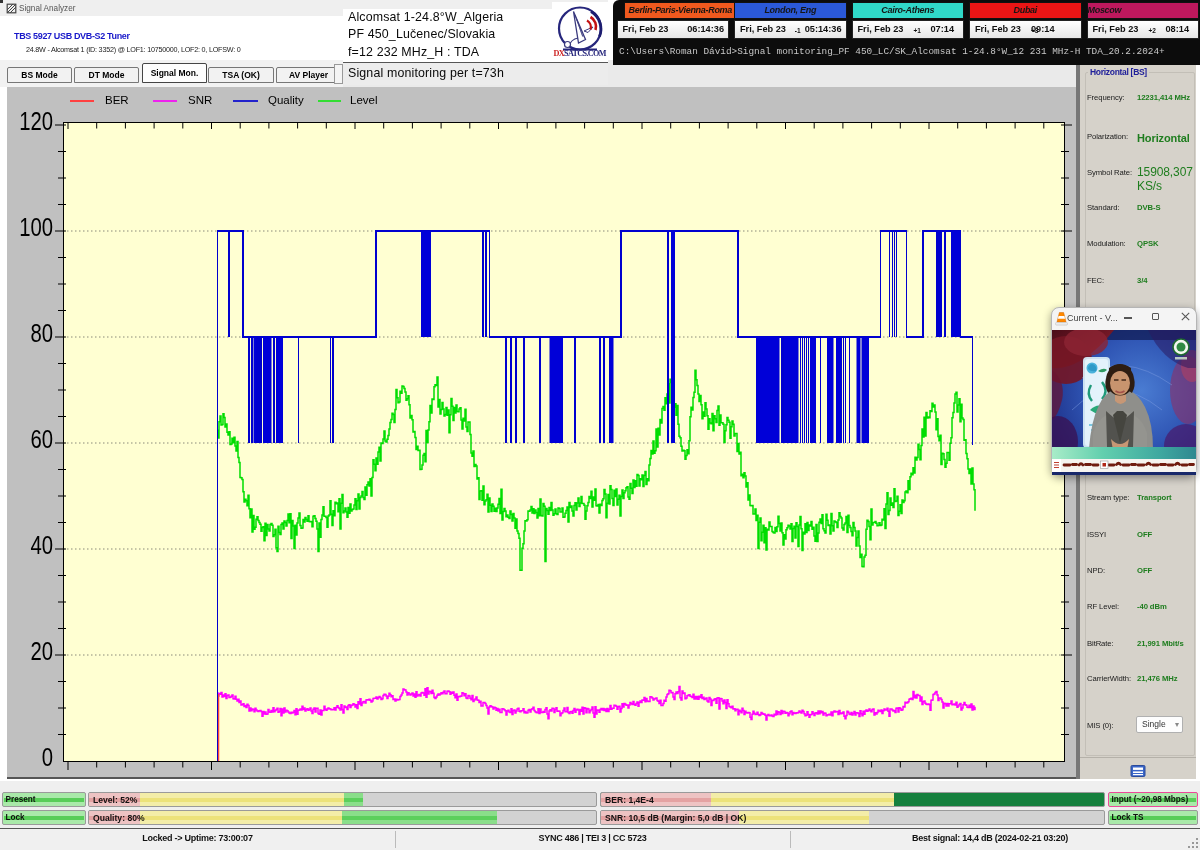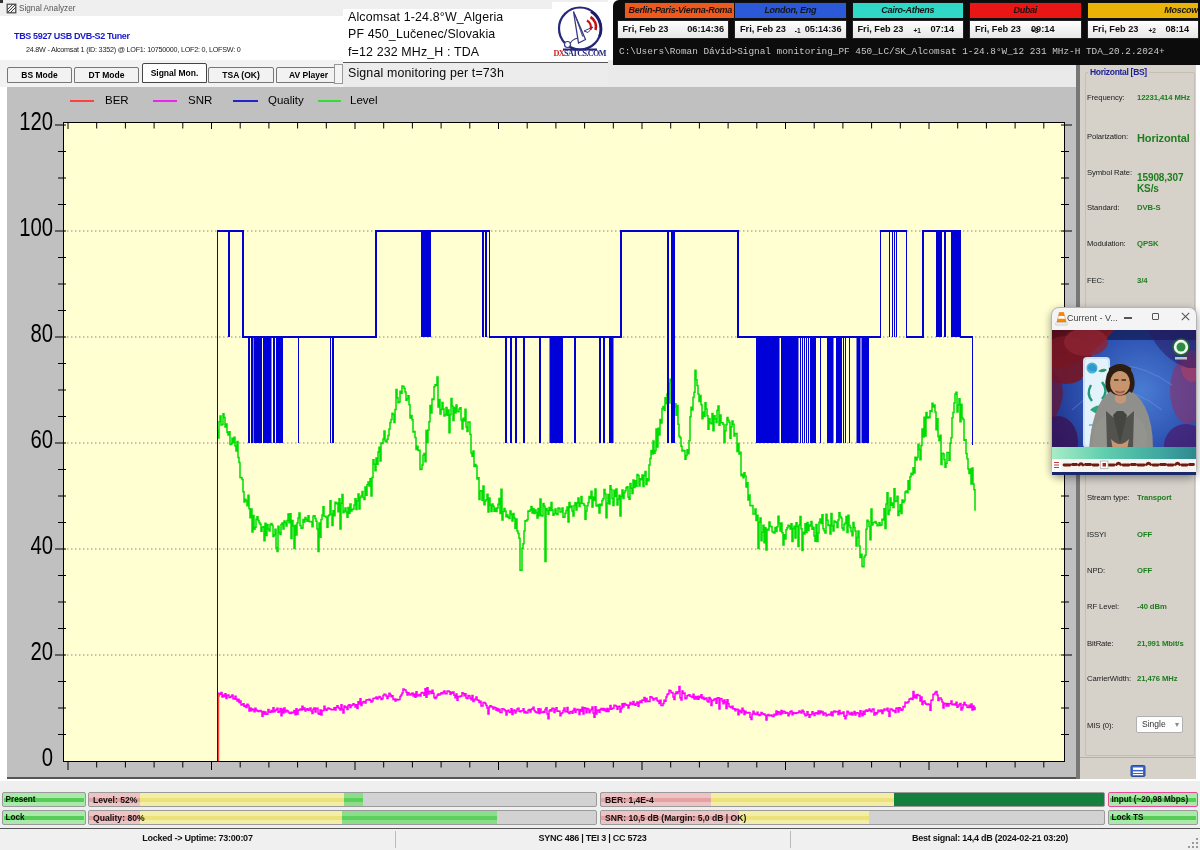--- a/index.html
+++ b/index.html
@@ -70,21 +70,21 @@
 <span style="position:absolute;left:5px">Fri, Feb 23</span>
     <span style="position:absolute;right:42px;top:1px;font-size:6.5px;font-weight:bold">+1</span>
     <span style="position:absolute;right:9px">07:14</span>
   </div>
 <div class="abs" style="left:969px;top:2px;width:112.5px;height:17px;background:#ea1515;border:1px solid #111;font-size:9px;letter-spacing:-0.3px;font-weight:bold;font-style:italic;text-align:center;line-height:15px;color:#151515;overflow:hidden;white-space:nowrap">Dubai</div>
 <div class="abs" style="left:969px;top:20px;width:112.5px;height:19px;background:linear-gradient(#ffffff,#e6e6e6);border:1px solid #222;font-size:9.2px;font-weight:bold;color:#111;line-height:17px">
 <span style="position:absolute;left:5px">Fri, Feb 23</span>
     <span style="position:absolute;right:42px;top:1px;font-size:6.5px;font-weight:bold">+3</span>
     <span style="position:absolute;right:26px">09:14</span>
   </div>
-<div class="abs" style="left:1086.5px;top:2px;width:112.5px;height:17px;background:#eab308;border:1px solid #111;font-size:9px;letter-spacing:-0.3px;font-weight:bold;font-style:italic;text-align:right;line-height:15px;color:#151515;overflow:hidden;white-space:nowrap">Moscow</div>
+<div class="abs" style="left:1086.5px;top:2px;width:112.5px;height:17px;background:#be185d;border:1px solid #111;font-size:9px;letter-spacing:-0.3px;font-weight:bold;font-style:italic;text-align:left;line-height:15px;color:#151515;overflow:hidden;white-space:nowrap">Moscow</div>
 <div class="abs" style="left:1086.5px;top:20px;width:112.5px;height:19px;background:linear-gradient(#ffffff,#e6e6e6);border:1px solid #222;font-size:9.2px;font-weight:bold;color:#111;line-height:17px">
 <span style="position:absolute;left:5px">Fri, Feb 23</span>
     <span style="position:absolute;right:42px;top:1px;font-size:6.5px;font-weight:bold">+2</span>
     <span style="position:absolute;right:9px">08:14</span>
   </div>
 
 <div class="abs" style="left:7px;top:87px;width:1069px;height:692px;background:#c0c0c0;border-bottom:2px solid #555"></div>
 
 <div class="abs" style="left:70px;top:100px;width:24px;height:2px;background:#ff4040"></div>
 <div class="abs" style="left:105px;top:94px;font-size:11.5px;color:#000">BER</div>
@@ -252,21 +252,21 @@
 
 <div class="abs" style="left:1076px;top:65px;width:4px;height:714px;background:#777"></div>
 <div class="abs" style="left:1080px;top:65px;width:116px;height:714px;background:#d6d2ca"></div>
 <div class="abs" style="left:1085px;top:72px;width:110px;height:684px;border:1px solid #c3bfb7;border-radius:2px"></div>
 <div class="abs" style="left:1088px;top:67px;font-size:8.5px;letter-spacing:-0.3px;font-weight:bold;color:#20209a;background:#d6d2ca;padding:0 2px">Horizontal [BS]</div>
 <div class="abs" style="left:1087px;top:93px;font-size:7.7px;letter-spacing:-0.1px;color:#1a1a1a">Frequency:</div>
 <div class="abs" style="left:1137px;top:93px;font-size:7.7px;letter-spacing:-0.1px;font-weight:bold;color:#1e7d1e">12231,414 MHz</div>
 <div class="abs" style="left:1087px;top:132px;font-size:7.7px;letter-spacing:-0.1px;color:#1a1a1a">Polarization:</div>
 <div class="abs" style="left:1137px;top:132px;font-size:11px;letter-spacing:-0.1px;font-weight:bold;color:#1e7d1e">Horizontal</div>
 <div class="abs" style="left:1087px;top:168px;font-size:7.7px;letter-spacing:-0.1px;color:#1a1a1a">Symbol Rate:</div>
-<div class="abs" style="left:1137px;top:172px;font-size:10px;letter-spacing:-0.1px;font-weight:bold;color:#1e7d1e">15908,307 KS/s</div>
+<div class="abs" style="left:1137px;top:165px;font-size:12px;letter-spacing:-0.1px;font-weight:normal;color:#1e7d1e">15908,307 KS/s</div>
 <div class="abs" style="left:1087px;top:203px;font-size:7.7px;letter-spacing:-0.1px;color:#1a1a1a">Standard:</div>
 <div class="abs" style="left:1137px;top:203px;font-size:7.7px;letter-spacing:-0.1px;font-weight:bold;color:#1e7d1e">DVB-S</div>
 <div class="abs" style="left:1087px;top:239px;font-size:7.7px;letter-spacing:-0.1px;color:#1a1a1a">Modulation:</div>
 <div class="abs" style="left:1137px;top:239px;font-size:7.7px;letter-spacing:-0.1px;font-weight:bold;color:#1e7d1e">QPSK</div>
 <div class="abs" style="left:1087px;top:276px;font-size:7.7px;letter-spacing:-0.1px;color:#1a1a1a">FEC:</div>
 <div class="abs" style="left:1137px;top:276px;font-size:7.7px;letter-spacing:-0.1px;font-weight:bold;color:#1e7d1e">3/4</div>
 <div class="abs" style="left:1087px;top:493px;font-size:7.7px;letter-spacing:-0.1px;color:#1a1a1a">Stream type:</div>
 <div class="abs" style="left:1137px;top:493px;font-size:7.7px;letter-spacing:-0.1px;font-weight:bold;color:#1e7d1e">Transport</div>
 <div class="abs" style="left:1087px;top:530px;font-size:7.7px;letter-spacing:-0.1px;color:#1a1a1a">ISSYI</div>
 <div class="abs" style="left:1137px;top:530px;font-size:7.7px;letter-spacing:-0.1px;font-weight:bold;color:#1e7d1e">OFF</div>

